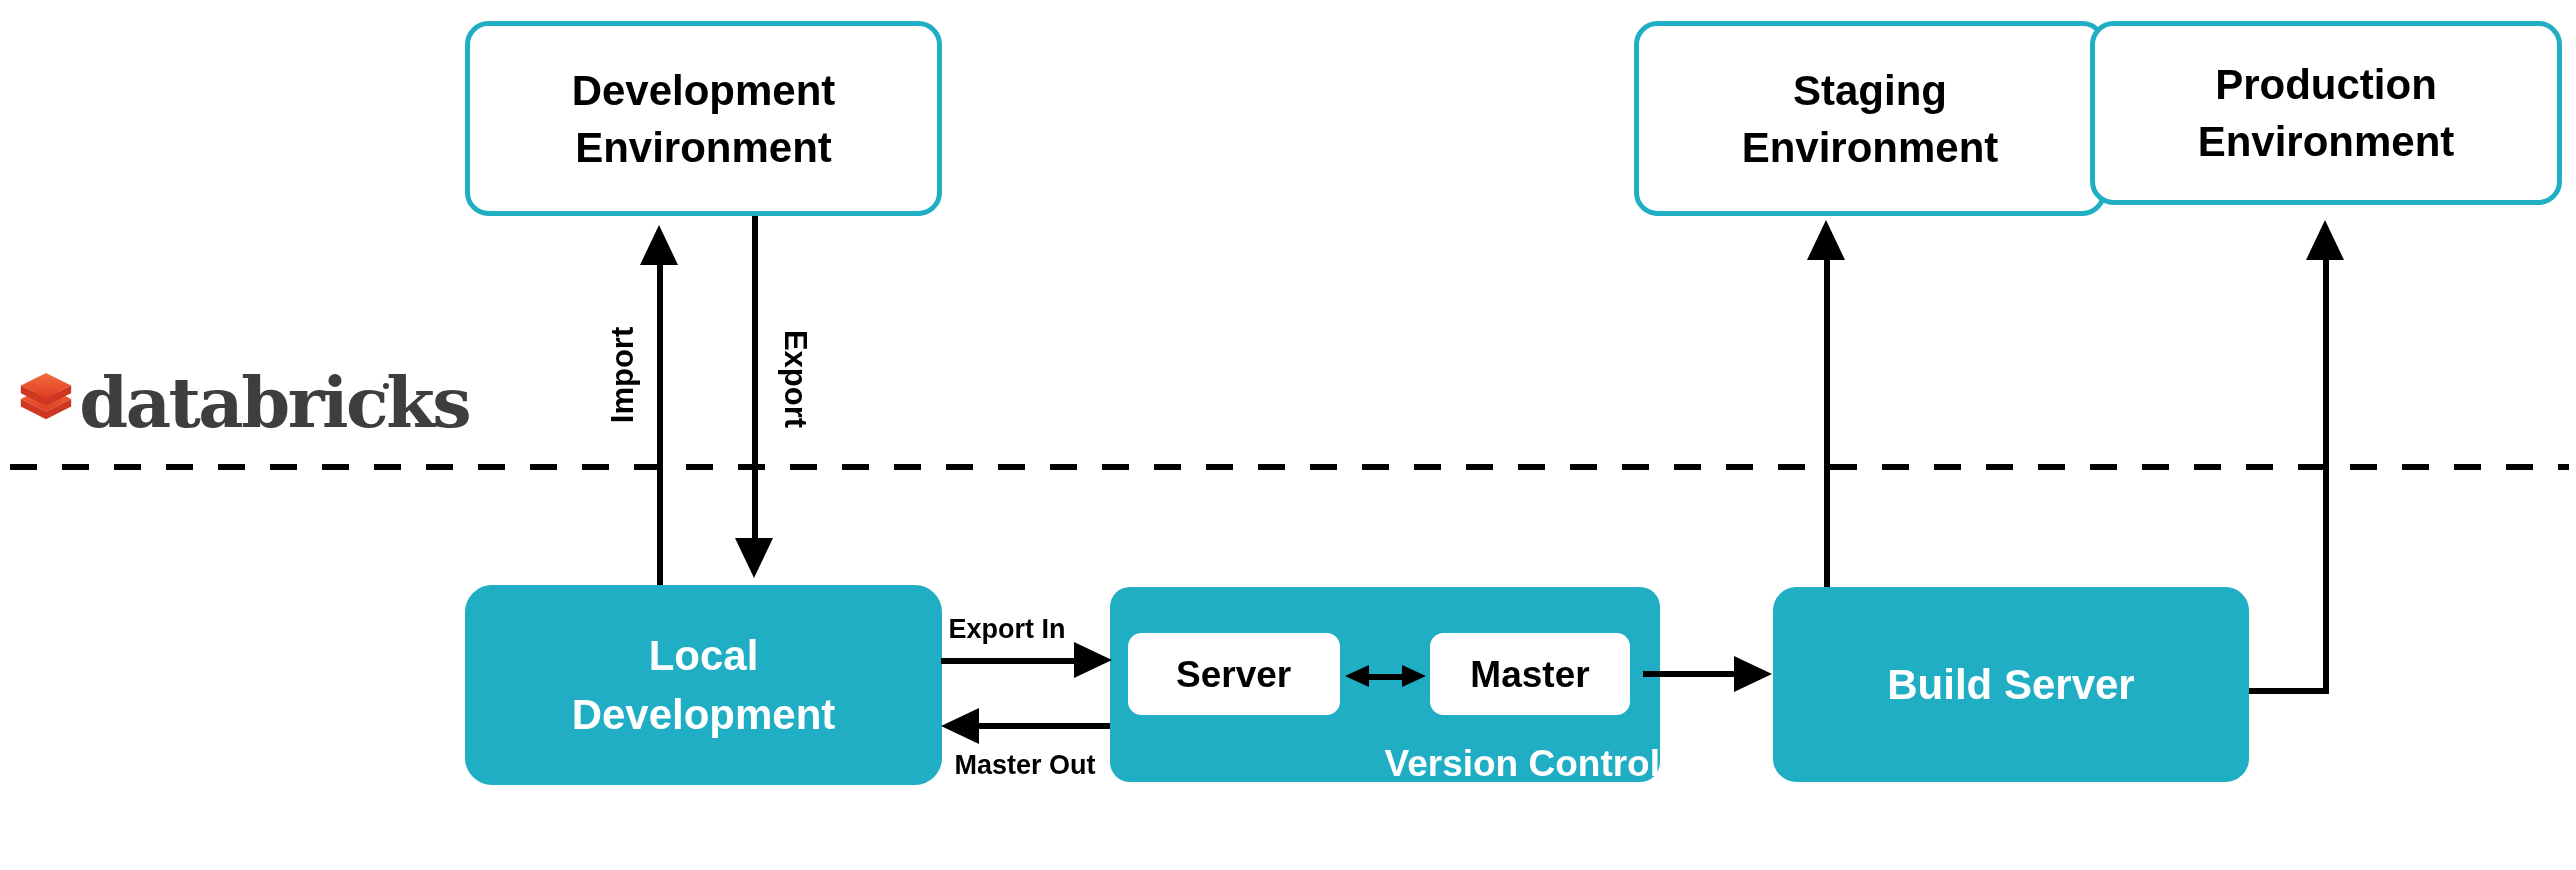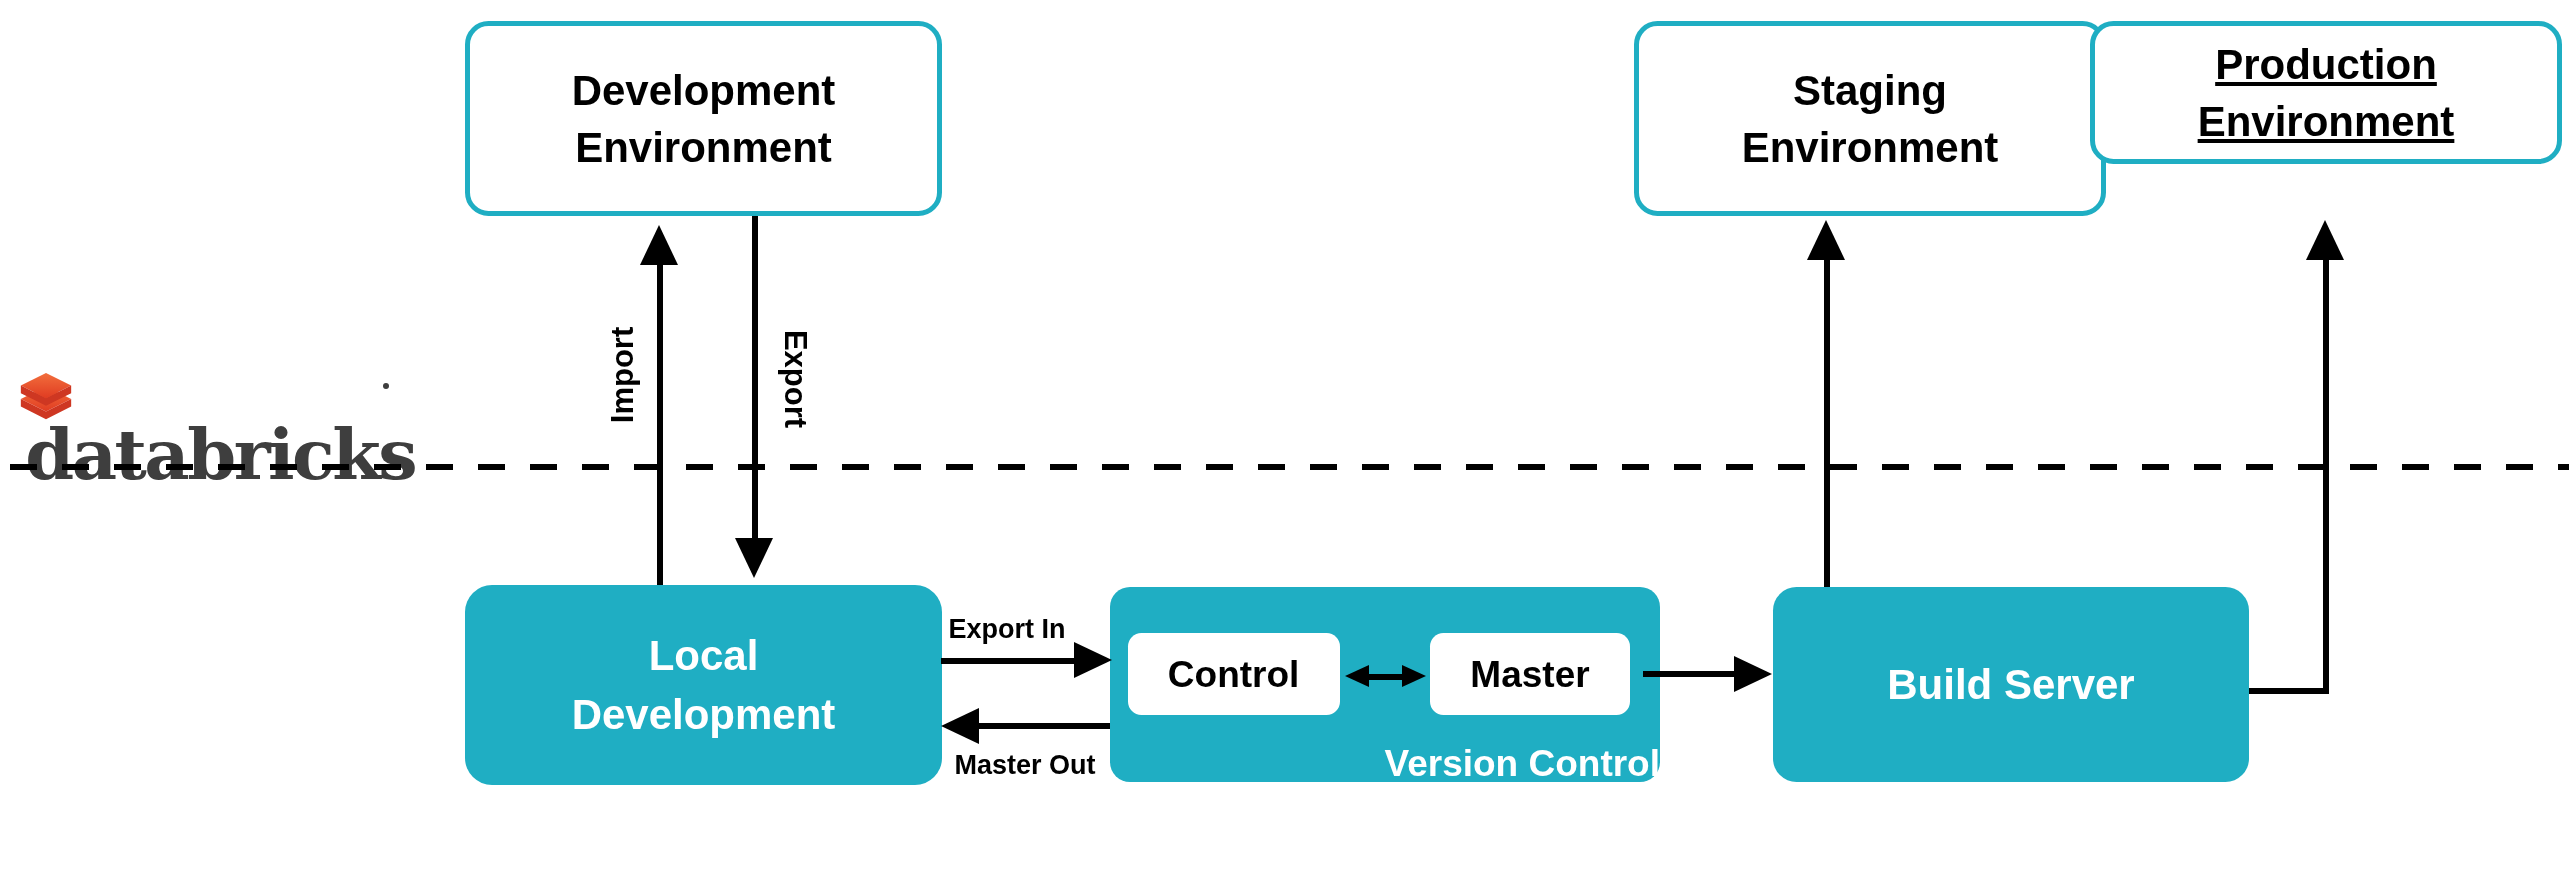--- a/index.html
+++ b/index.html
@@ -83,21 +83,21 @@
   }
   .flow-lbl.rot-ccw{transform:translate(-50%,-50%) rotate(-90deg);font-size:31px;}
   .flow-lbl.rot-cw{transform:translate(-50%,-50%) rotate(90deg);font-size:31px;}
   
   .dashed{
     position:absolute;
     left:10px; right:6.7px; top:464px; height:5.9px;
     background:repeating-linear-gradient(90deg,#000000 0 27px,transparent 27px 52px);
   }
   
-  .logo{position:absolute;left:18.5px;top:373px;display:flex;align-items:flex-start;flex-direction:column;}
+  .logo{position:absolute;left:18.5px;top:373px;display:flex;align-items:flex-start;}
   .wordmark{
     font-family:"DejaVu Serif", serif;
     font-weight:600;
     font-size:70px;
     line-height:70px;
     color:#3E3E3E;
     letter-spacing:-2.5px;
     margin-left:6.7px;
     margin-top:-5px;
   }
@@ -137,33 +137,33 @@
   <div class="dashed"></div>
 
   <div class="env-box" style="left:465px;top:21px;width:477px;height:195px;">
     <span>Development</span>
     <span>Environment</span>
   </div>
   <div class="env-box" style="left:1588px;top:21px;width:472px;height:195px;margin-left:46px;">
     <span>Staging</span>
     <span>Environment</span>
   </div>
-  <div class="env-box" style="left:2090px;top:21px;width:472px;height:143px;text-decoration:underline;">
+  <div class="env-box" style="left:2090px;top:21px;width:472px;height:184px;">
     <span>Production</span>
     <span>Environment</span>
   </div>
 
   <div class="node-box" style="left:465px;top:585px;width:477px;height:200px;border-radius:27px;">
     <span>Local</span>
     <span>Development</span>
   </div>
 
   <div class="node-box" style="left:1110px;top:587px;width:550px;height:195px;border-radius:20px;">
     <div class="wbox" style="left:17.6px;top:46px;width:212px;height:82px;">
-      <span>Control</span>
+      <span>Server</span>
     </div>
     <div class="wbox" style="left:320px;top:46px;width:200px;height:82px;">
       <span>Master</span>
     </div>
     <div class="vc-caption" style="top:147px;text-align:right;">Version Control</div>
   </div>
 
   <div>
     <div class="hline" style="left:1364px;top:674px;width:45px;"></div>
     <div class="ah ah-left-sm" style="left:1345px;top:665px;"></div>

